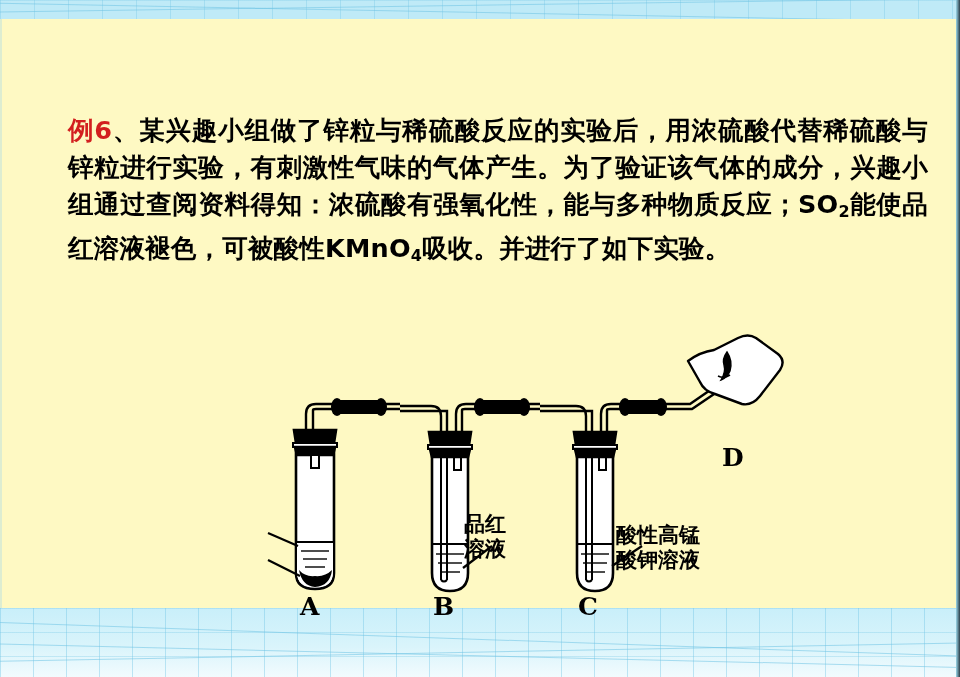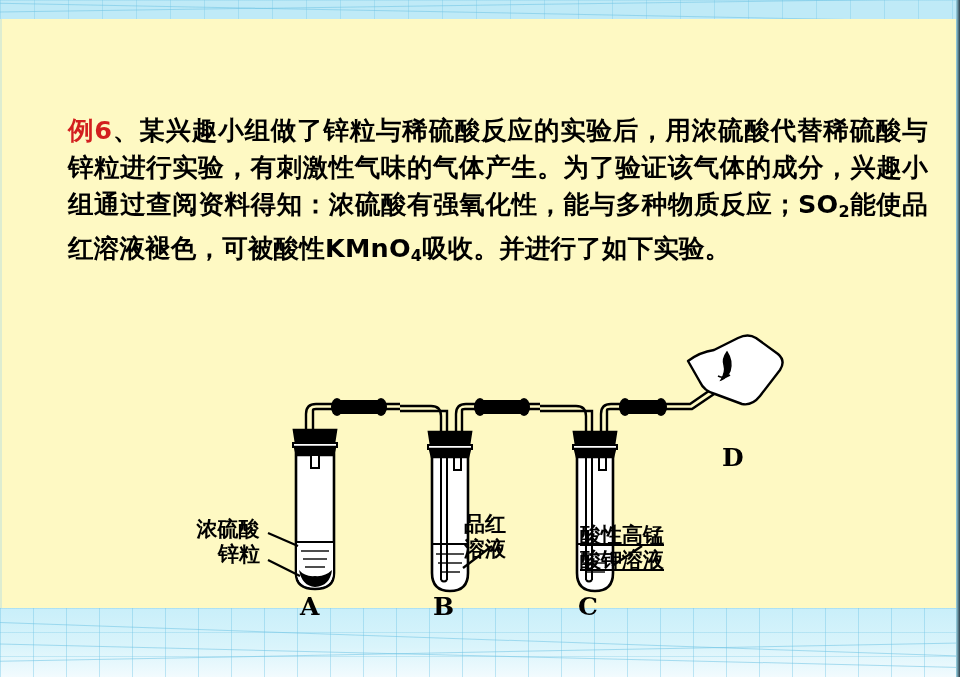--- a/index.html
+++ b/index.html
@@ -72,21 +72,21 @@
     font-weight:bold;color:#000;font-size:21px;line-height:25px;
     white-space:nowrap;
   }
   .tubeletter{
     position:absolute;
     font-family:"DejaVu Serif","Liberation Serif",serif;
     font-weight:bold;color:#000;font-size:25px;
   }
   #lbl-a{left:196px;top:517px;text-align:center;}
   #lbl-b{left:464px;top:512px;text-align:left;}
-  #lbl-c{left:580px;top:523px;text-align:left;text-decoration:underline;}
+  #lbl-c{left:616px;top:523px;text-align:left;}
   #letter-a{left:300px;top:592px;}
   #letter-b{left:433px;top:592px;}
   #letter-c{left:578px;top:592px;}
   #letter-d{left:722px;top:443px;}
 
   #watermark{
     position:absolute;right:14px;bottom:6px;
     font-size:11px;color:rgba(150,190,205,.55);
     letter-spacing:1px;
     font-family:"DejaVu Sans","Liberation Sans",sans-serif;
@@ -222,24 +222,20 @@
 
       <g stroke="#000" stroke-width="2.2" fill="none">
         <path d="M 268 203 L 298 216"></path>
         <path d="M 268 230 L 300 246"></path>
         <path d="M 492 216 L 463 238"></path>
         <path d="M 642 216 L 612 236"></path>
       </g>
     </svg>
   </div>
 
-  <div class="lbl" id="lbl-a">
-    <div>浓硫酸</div>
-    <div style="text-indent:22px">锌粒</div>
-  </div>
 
   <div class="lbl" id="lbl-b">
     <div>品红</div>
     <div>溶液</div>
   </div>
 
   <div class="lbl" id="lbl-c">
     <div>酸性高锰</div>
     <div>酸钾溶液</div>
   </div>

